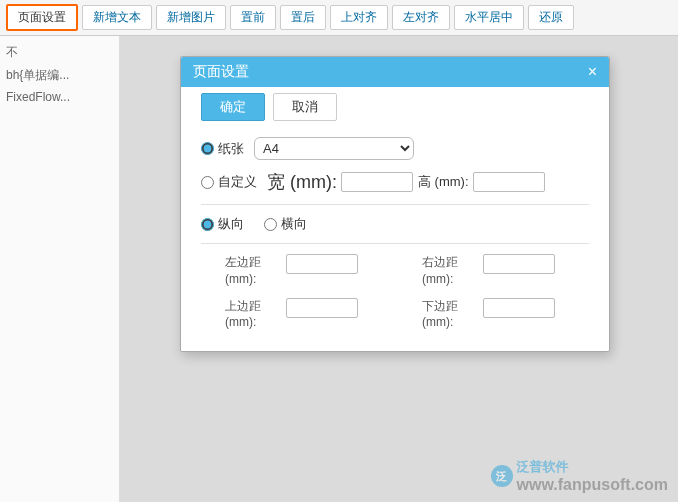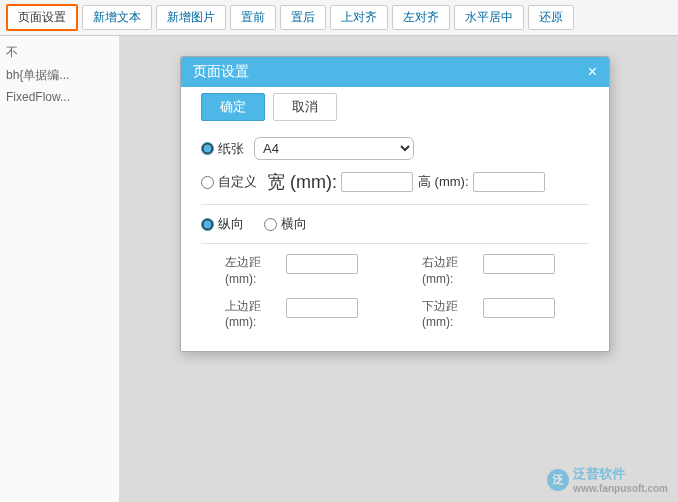--- a/index.html
+++ b/index.html
@@ -219,21 +219,21 @@
       background: #4db8e8;
       border-radius: 50%;
       display: flex;
       align-items: center;
       justify-content: center;
       color: #fff;
       font-size: 11px;
       font-weight: bold;
     }
     .watermark-url {
-      font-size: 10px;
+      font-size: 16px;
       color: #888;
     }
   </style>
 </head>
 <body>
 
 <div class="toolbar">
 <button class="toolbar-btn active">页面设置</button>
     <button class="toolbar-btn">新增文本</button>
     <button class="toolbar-btn">新增图片</button>

